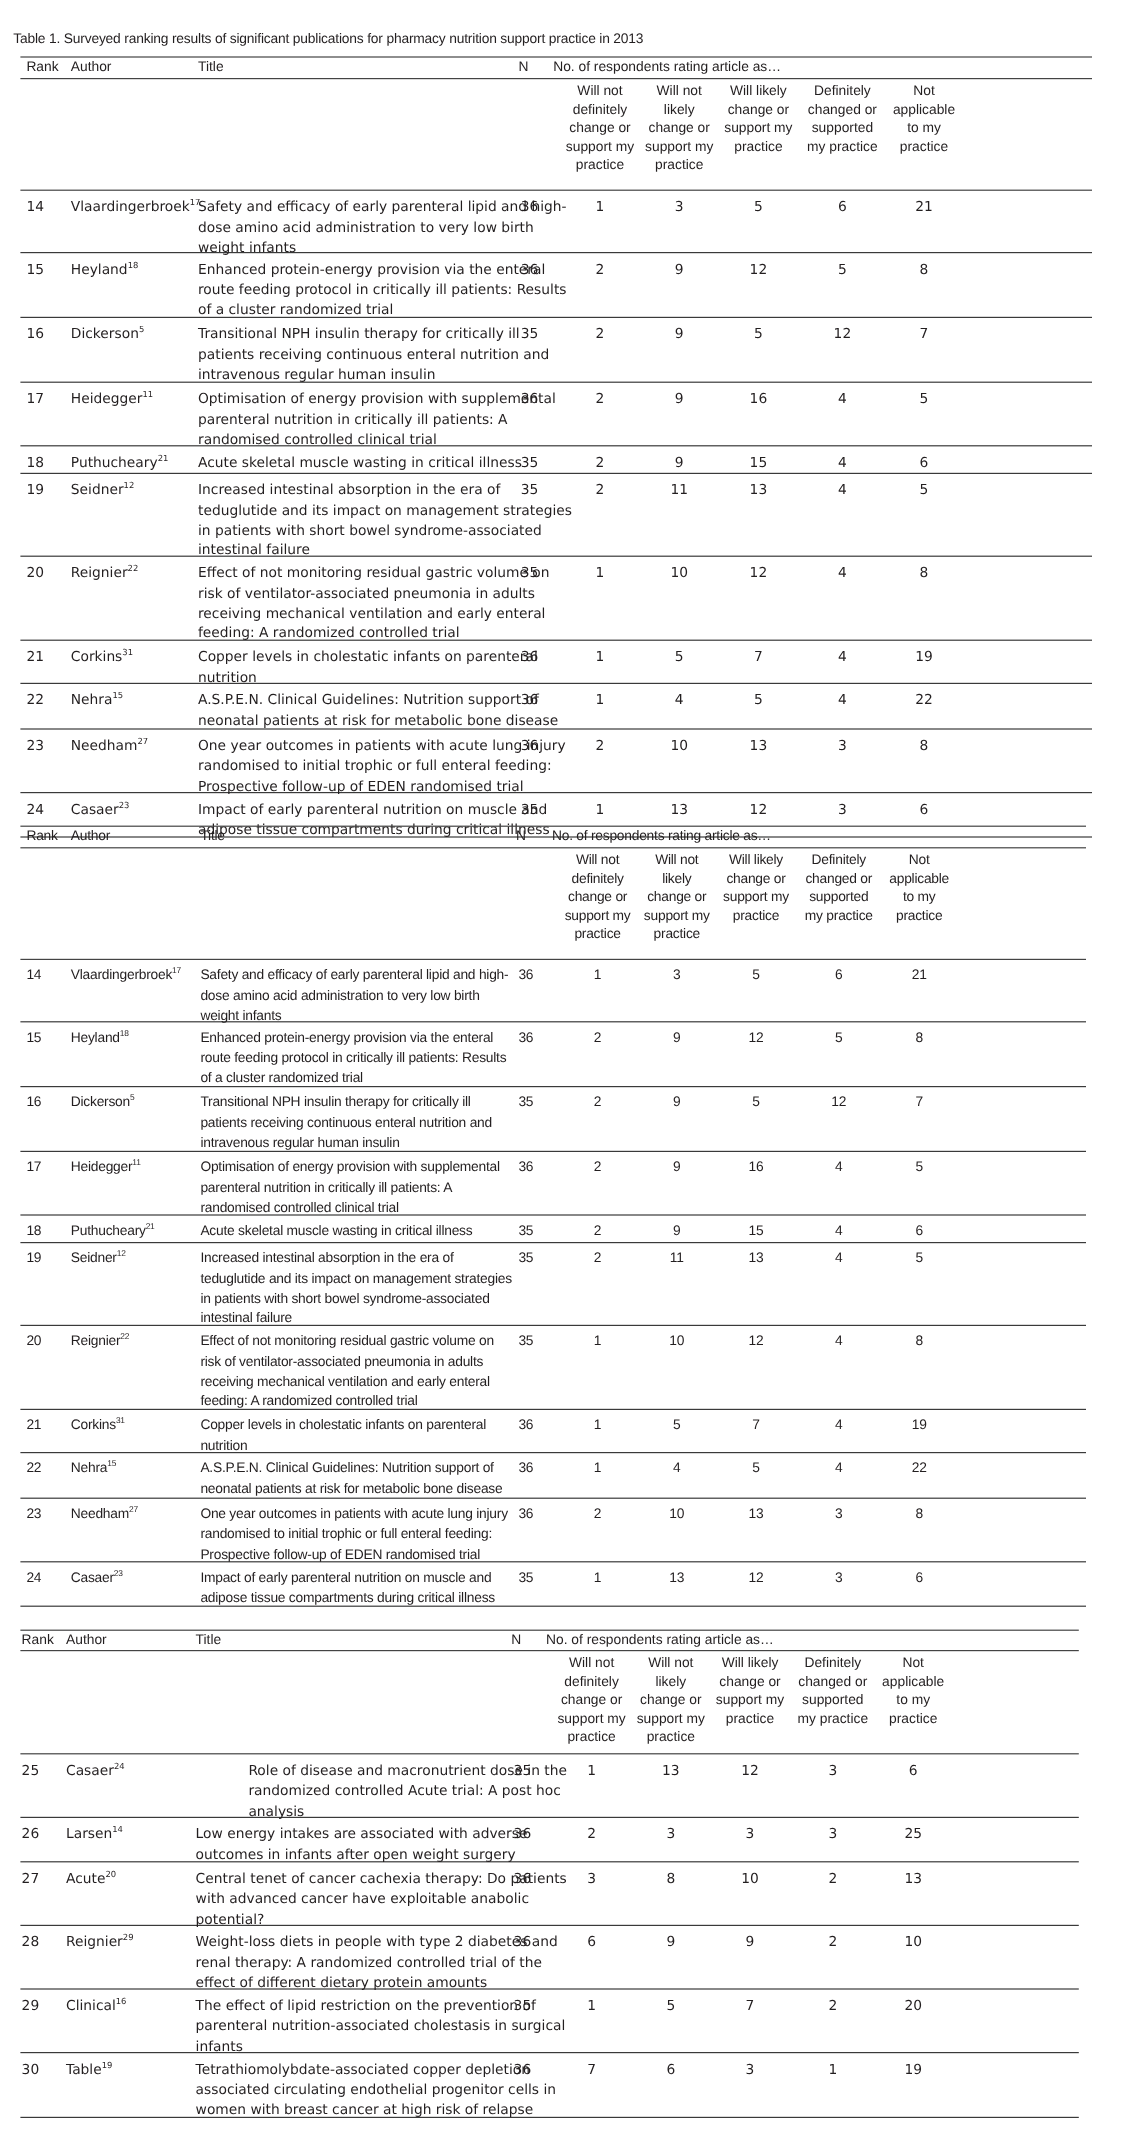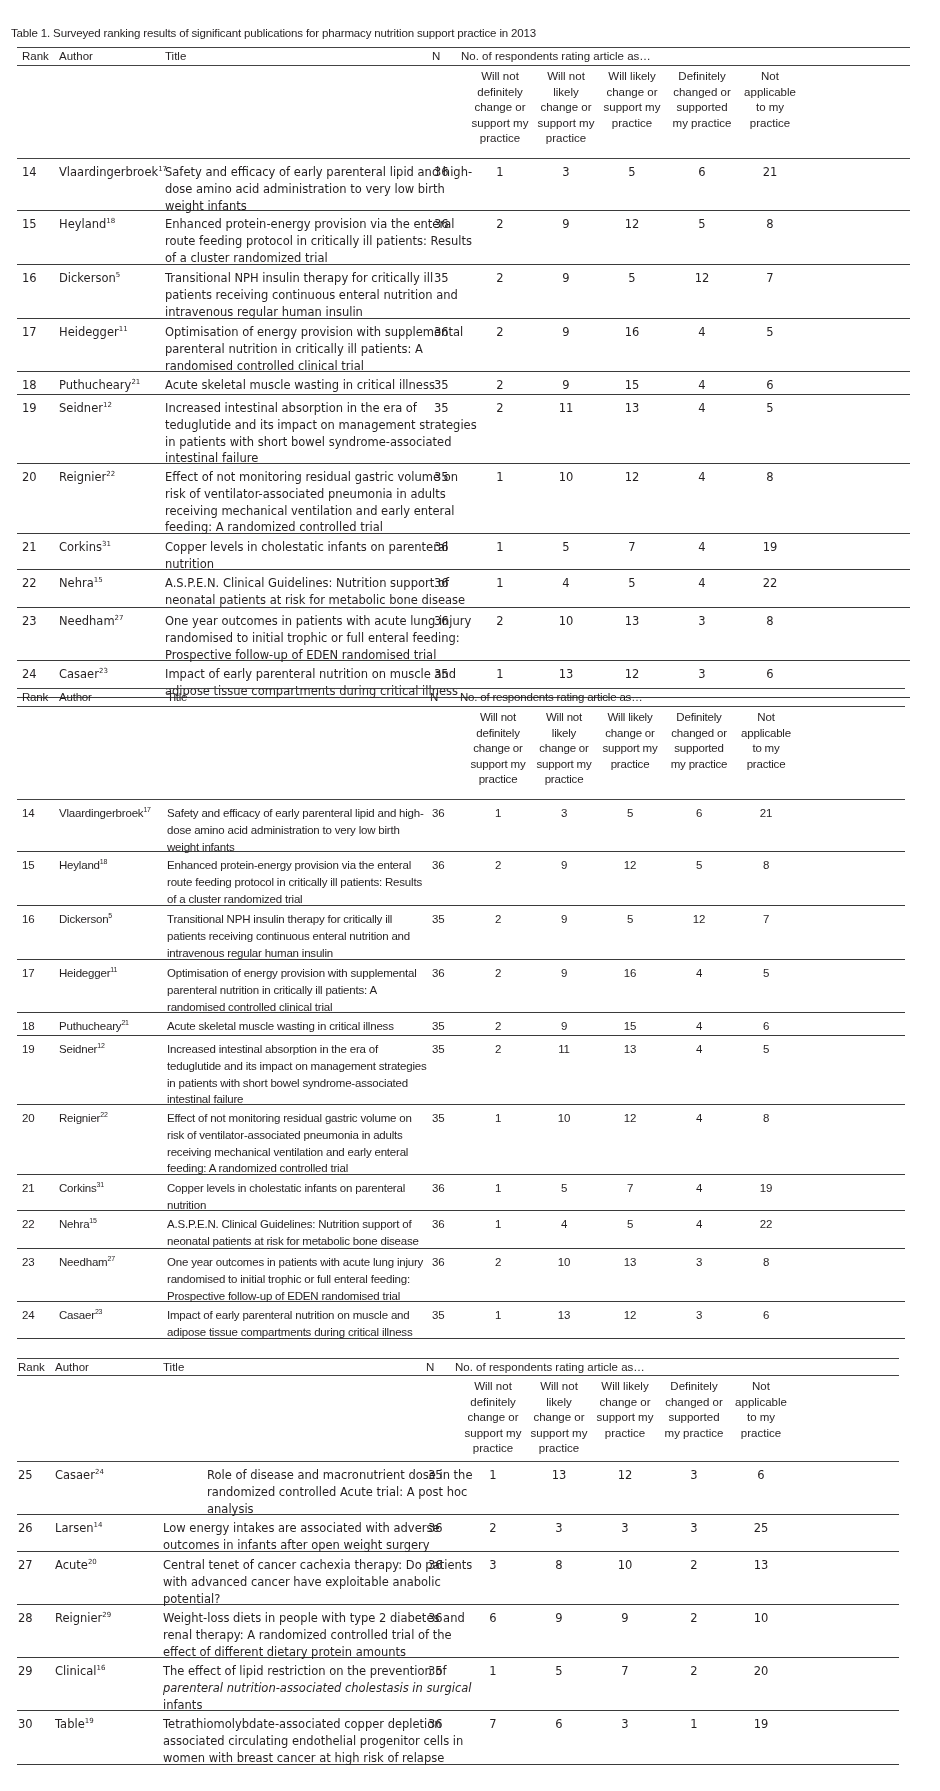--- a/index.html
+++ b/index.html
@@ -530,21 +530,21 @@
         <div class="cell num" style="left: 522px;">9</div>
         <div class="cell num" style="left: 588px;">9</div>
         <div class="cell num" style="left: 657px;">2</div>
         <div class="cell num" style="left: 724px;">10</div>
       </div>
       <div class="row" style="top: 300px; height: 52px; width: 882px;">
         <div class="cell" style="left: 1px;">29</div>
         <div class="cell" style="left: 38px;"><span>Clinical</span><sup>16</sup></div>
         <div class="cell title" style="left: 146px; width: 265px;">
           <div style="white-space: nowrap;">The effect of lipid restriction on the prevention of</div>
-          <div style="white-space: nowrap; font-style: italic;">parenteral nutrition-associated cholestasis in surgical</div>
+          <div style="white-space: nowrap;">parenteral nutrition-associated cholestasis in surgical</div>
           <div style="white-space: nowrap;">infants</div>
         </div>
         <div class="cell" style="left: 411px;">35</div>
         <div class="cell num" style="left: 456px;">1</div>
         <div class="cell num" style="left: 522px;">5</div>
         <div class="cell num" style="left: 588px;">7</div>
         <div class="cell num" style="left: 657px;">2</div>
         <div class="cell num" style="left: 724px;">20</div>
       </div>
       <div class="row" style="top: 353px; height: 53px; width: 882px;">

